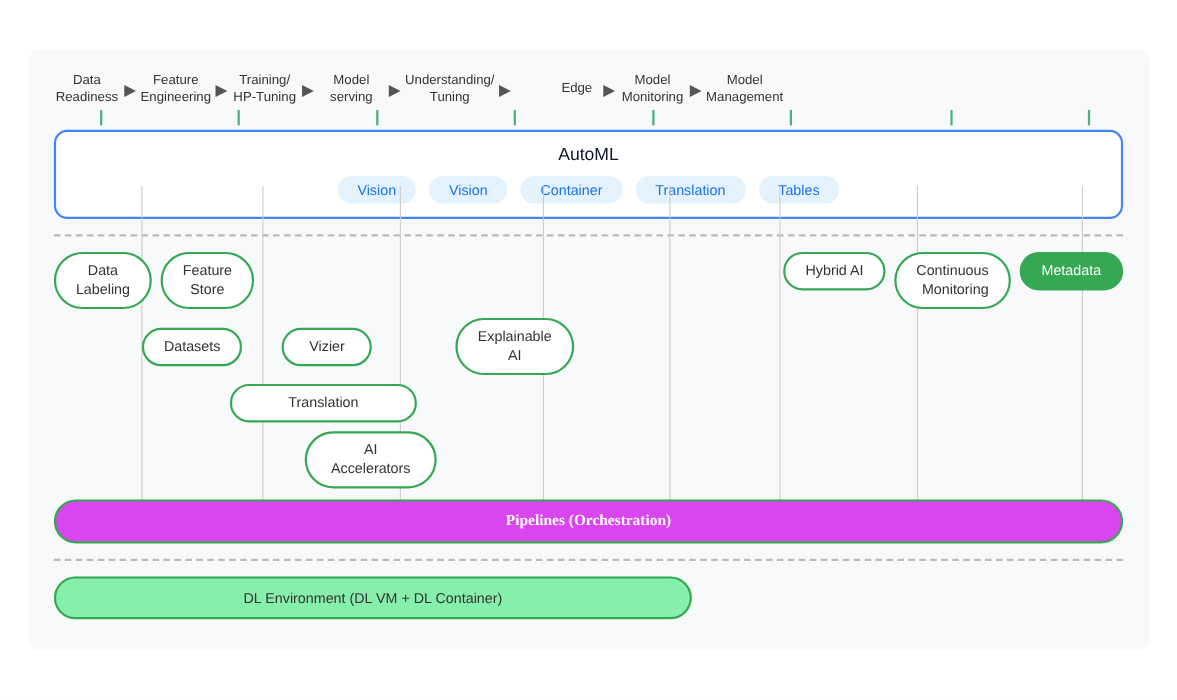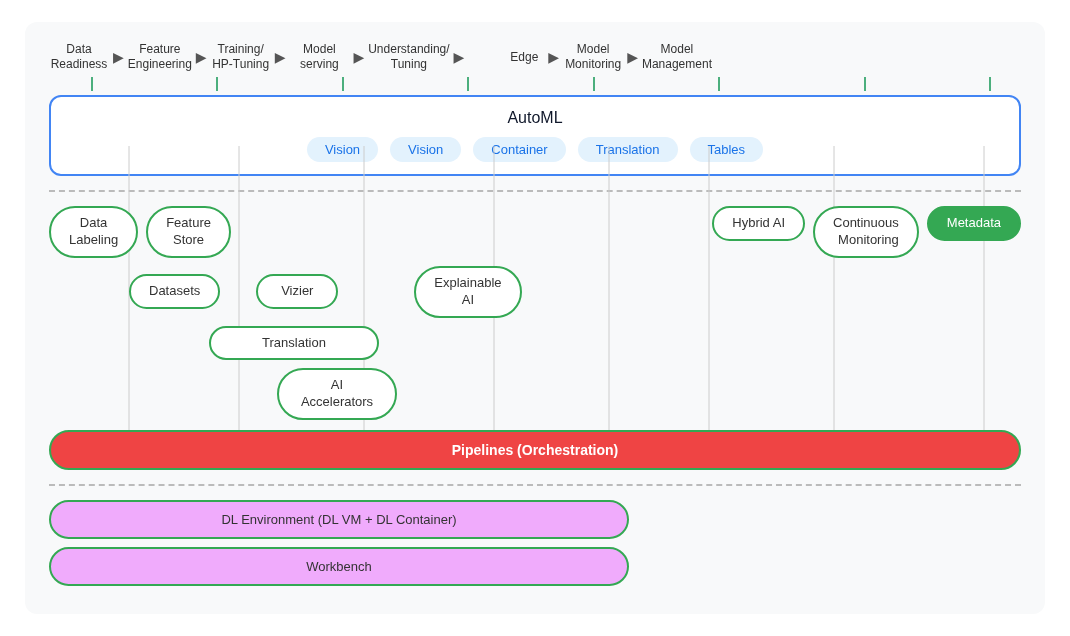--- a/index.html
+++ b/index.html
@@ -74,32 +74,33 @@
       color: #fff;
       font-weight: 400;
     }
     .green-pill-wide {
       border: 2.5px solid #34a853;
       border-radius: 30px;
       padding: 10px 0;
       font-size: 14px;
       font-weight: 600;
       color: #fff;
-      background: #ef4444;
+      background: #d946ef;
       display: block;
       text-align: center;
       width: 100%;
+      font-family: Liberation Serif, serif;
     }
     .bottom-pill {
       border: 2px solid #34a853;
       border-radius: 30px;
       padding: 10px 0;
       font-size: 13px;
       color: #333;
-      background: #f0abfc;
+      background: #86efac;
       display: block;
       text-align: center;
       width: 580px;
       margin: 0 0 8px 0;
     }
 
     
     .header-section {
       display: flex;
       align-items: center;
@@ -219,16 +220,15 @@
     <div style="min-width:220px;"></div>
     <div class="green-pill" style="min-width:120px; text-align:center; white-space:pre-line;">AI<br>Accelerators</div>
   </div>
 
   <div class="green-pill-wide" style="margin-bottom:10px; position:relative; z-index:1;">Pipelines (Orchestration)</div>
 
   <hr class="dashed-divider">
 
   <div style="position:relative; z-index:1;">
     <div class="bottom-pill">DL Environment (DL VM + DL Container)</div>
-    <div class="bottom-pill">Workbench</div>
   </div>
 
 </div>
 
 </body></html>

